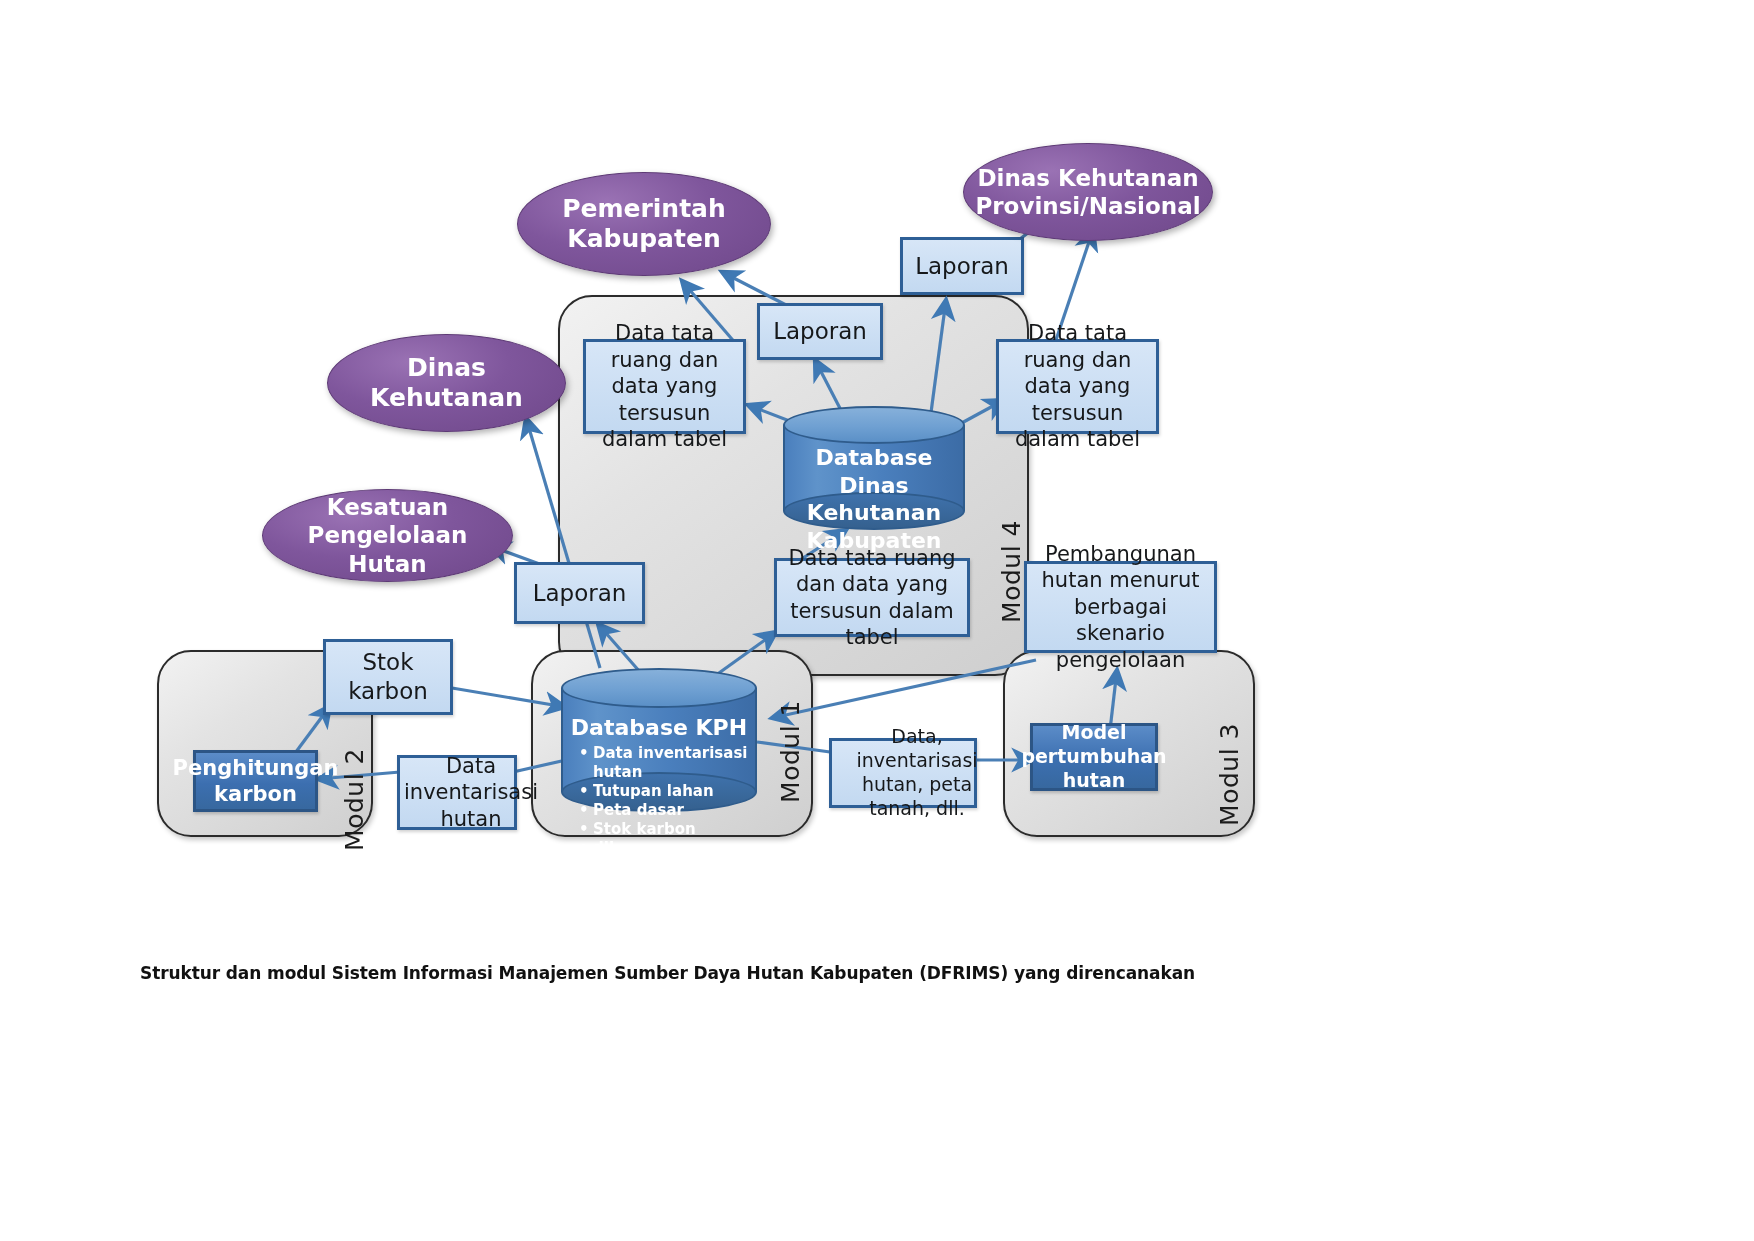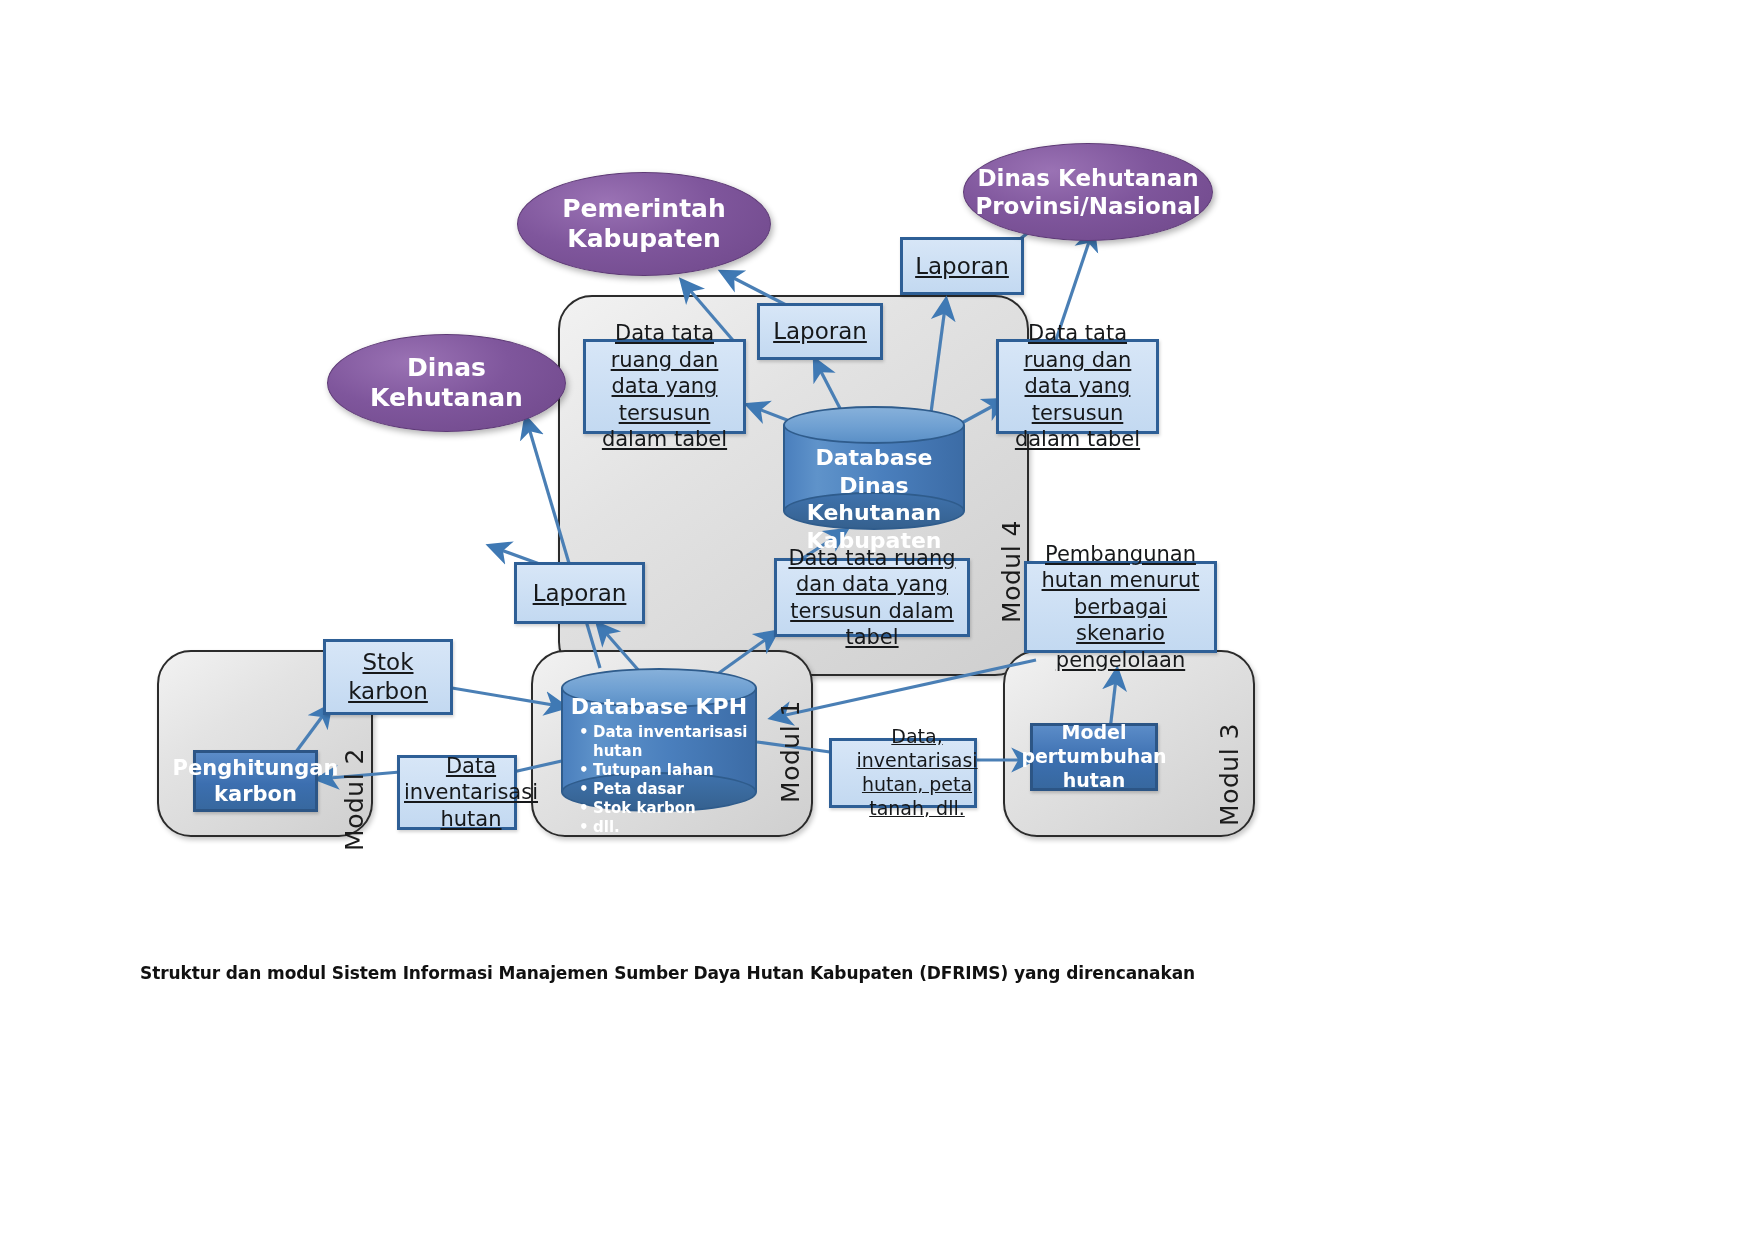--- a/index.html
+++ b/index.html
@@ -81,21 +81,20 @@
     align-items: center;
     justify-content: center;
     text-align: center;
     color: #16181a;
     font-size: 21px;
     line-height: 1.26;
     box-sizing: border-box;
     padding: 4px 6px;
     z-index: 9;
     box-shadow: 1px 2px 3px rgba(0,0,0,0.18);
-    text-decoration: underline;
   }
 
   
   .process {
     position: absolute;
     background: linear-gradient(180deg, #5b8cc8 0%, #3c6fb0 55%, #37689f 100%);
     border: 3px solid #2c5party;
     border: 3px solid #2c5585;
     display: flex;
     align-items: center;
@@ -269,20 +268,24 @@
   <div class="ellipse" style="left:963px; top:143px; width:250px; height:98px; font-size:23px;">
     <span style="white-space:pre-line;">Dinas Kehutanan
 Provinsi/Nasional</span>
   </div>
 
   <div class="ellipse" style="left:327px; top:334px; width:239px; height:98px;">
     <span style="white-space:pre-line;">Dinas
 Kehutanan</span>
   </div>
 
+  <div class="ellipse" style="left:262px; top:489px; width:251px; height:93px; font-size:23px;">
+    <span style="white-space:pre-line;">Kesatuan
+Pengelolaan Hutan</span>
+  </div>
 
   <div class="note" style="left:583px; top:339px; width:163px; height:95px;">
     <span>Data tata ruang dan data yang tersusun dalam tabel</span>
   </div>
 
   <div class="note" style="left:757px; top:303px; width:126px; height:57px; font-size:23px;">
     <span>Laporan</span>
   </div>
 
   <div class="note" style="left:900px; top:237px; width:124px; height:58px; font-size:23px;">
@@ -339,21 +342,21 @@
       <span class="title" style="white-space:pre-line;">Database
 Dinas Kehutanan
 Kabupaten</span>
     </div>
   </div>
 
   <div class="cyl" style="left:561px; top:668px; width:196px; height:144px;">
     <div class="bottom" style="top:104px; height:40px;"></div>
     <div class="body" style="top:20px; height:104px;"></div>
     <div class="top" style="top:0px; height:40px;"></div>
-    <div class="label" style="top:25px;">
+    <div class="label" style="top:46px;">
       <span class="title">Database KPH</span>
       <ul>
         <li>Data inventarisasi hutan</li>
         <li>Tutupan lahan</li>
         <li>Peta dasar</li>
         <li>Stok karbon</li>
         <li>dll.</li>
       </ul>
     </div>
   </div>

